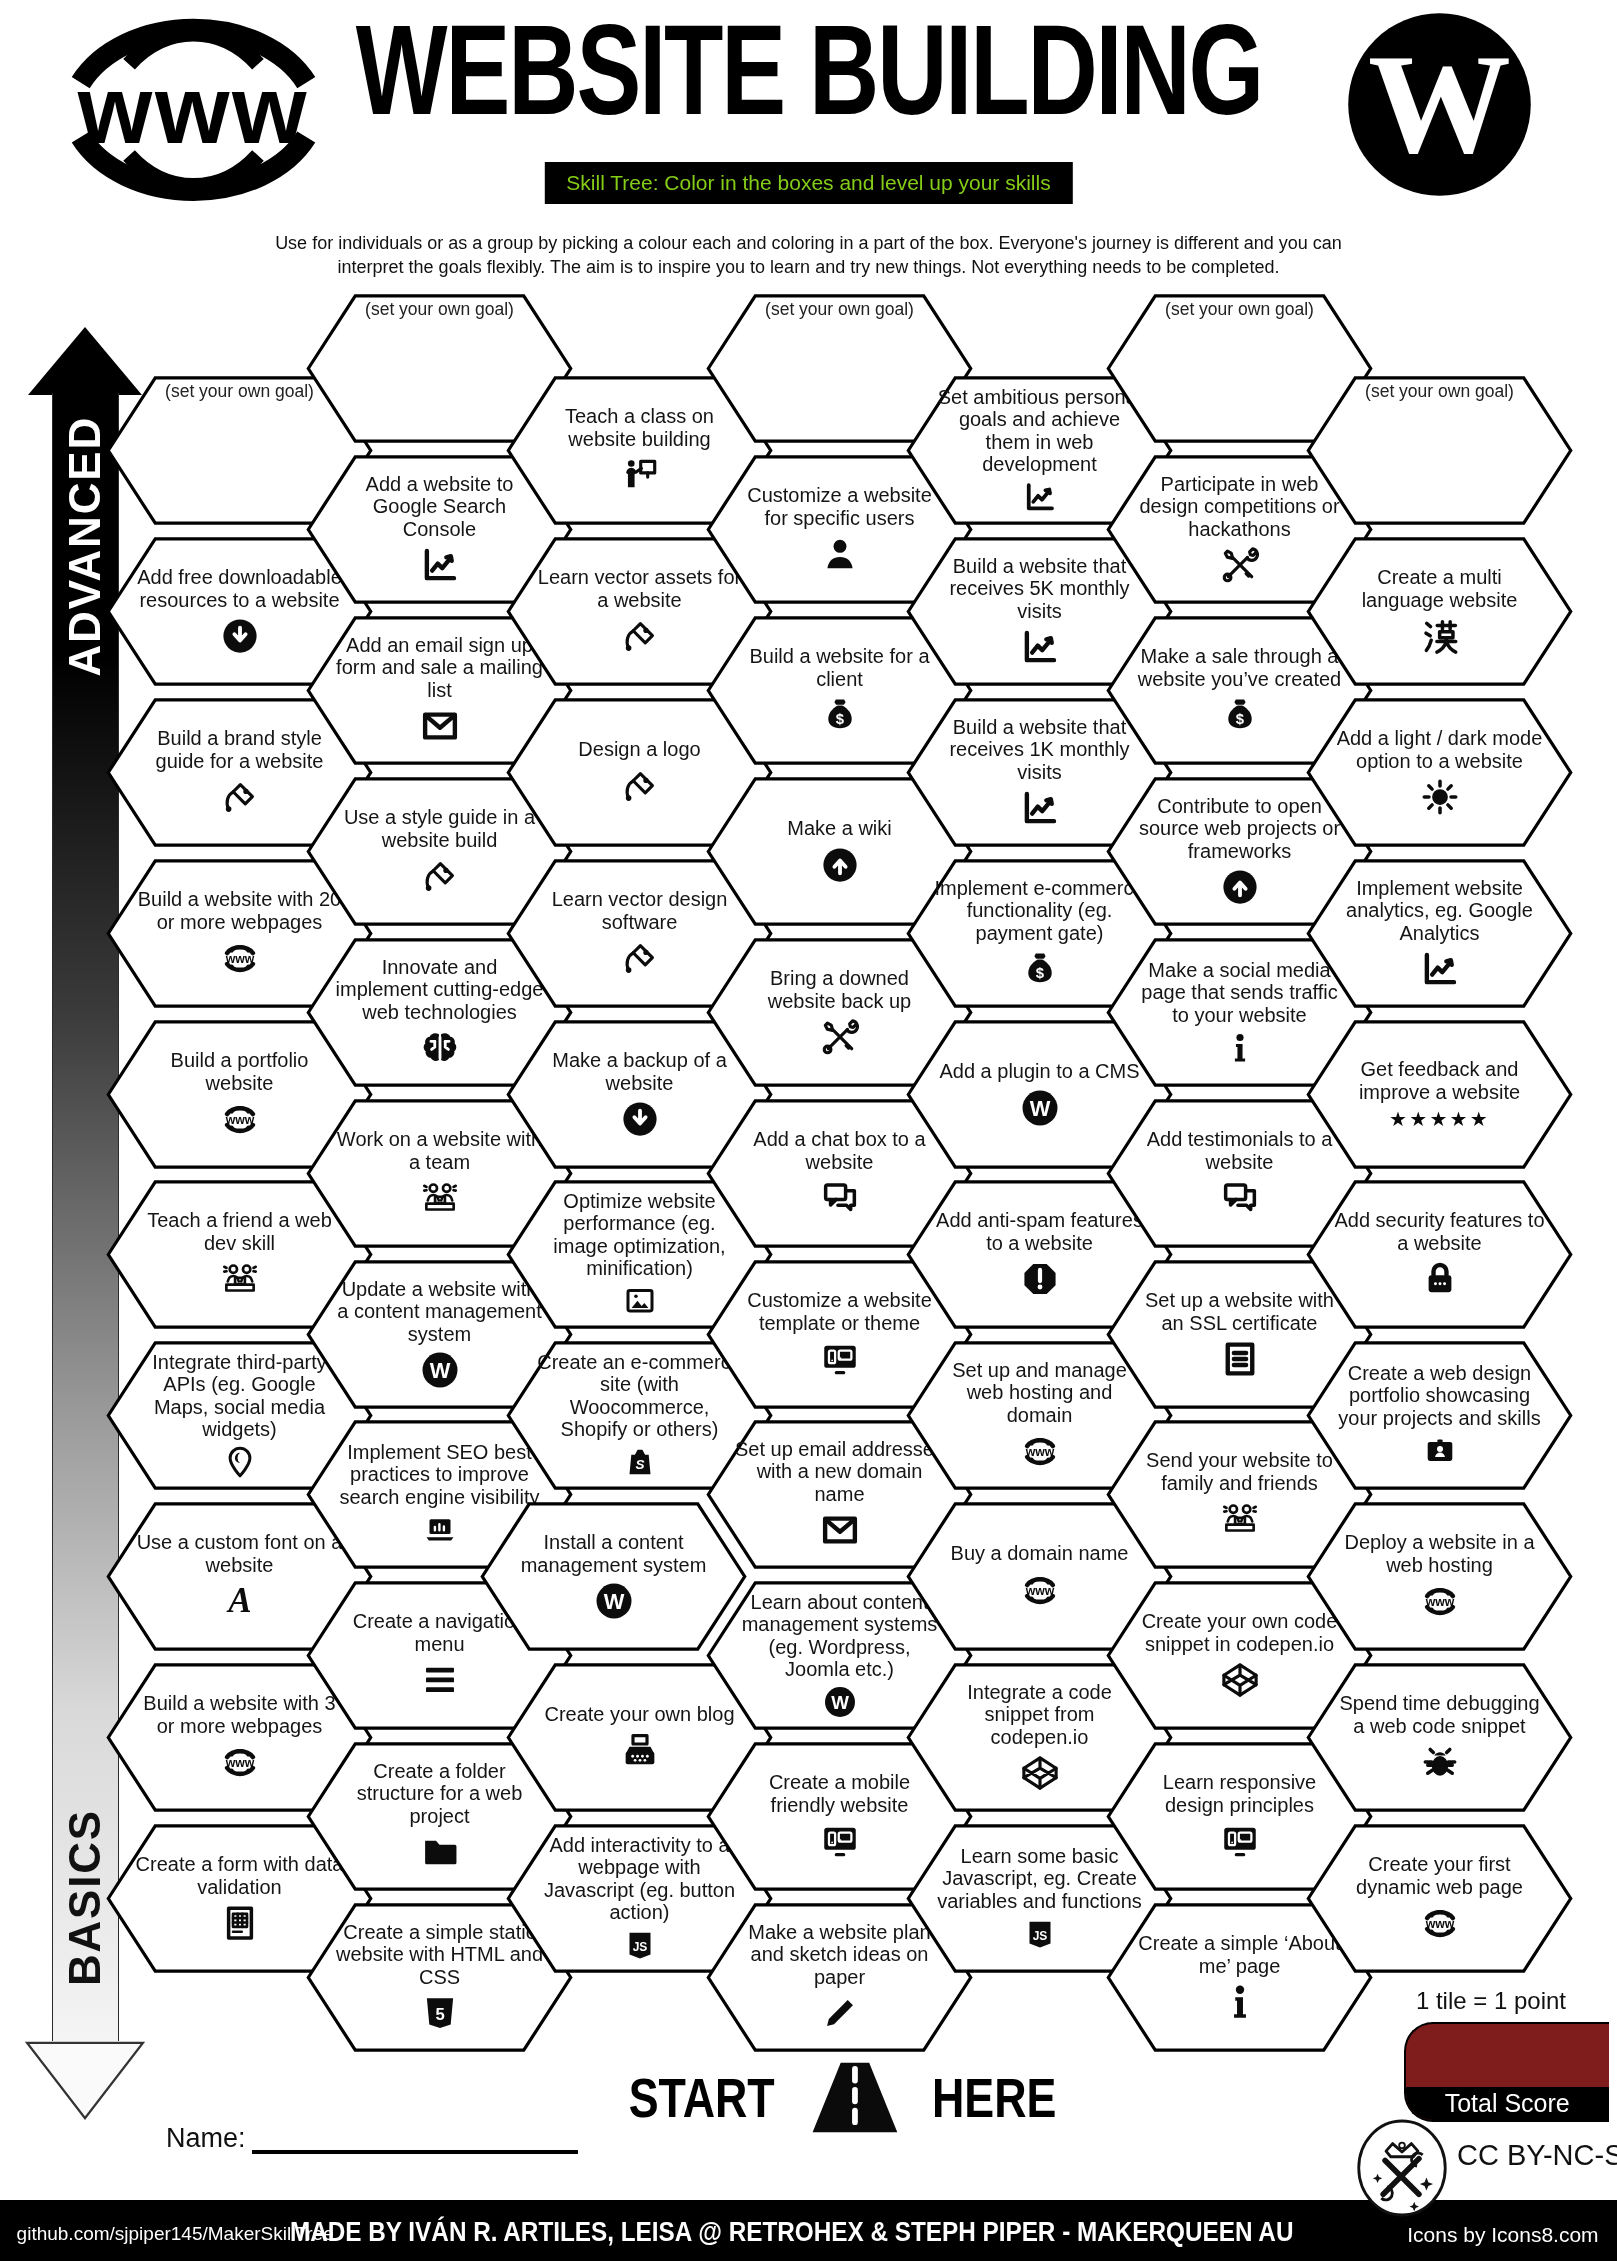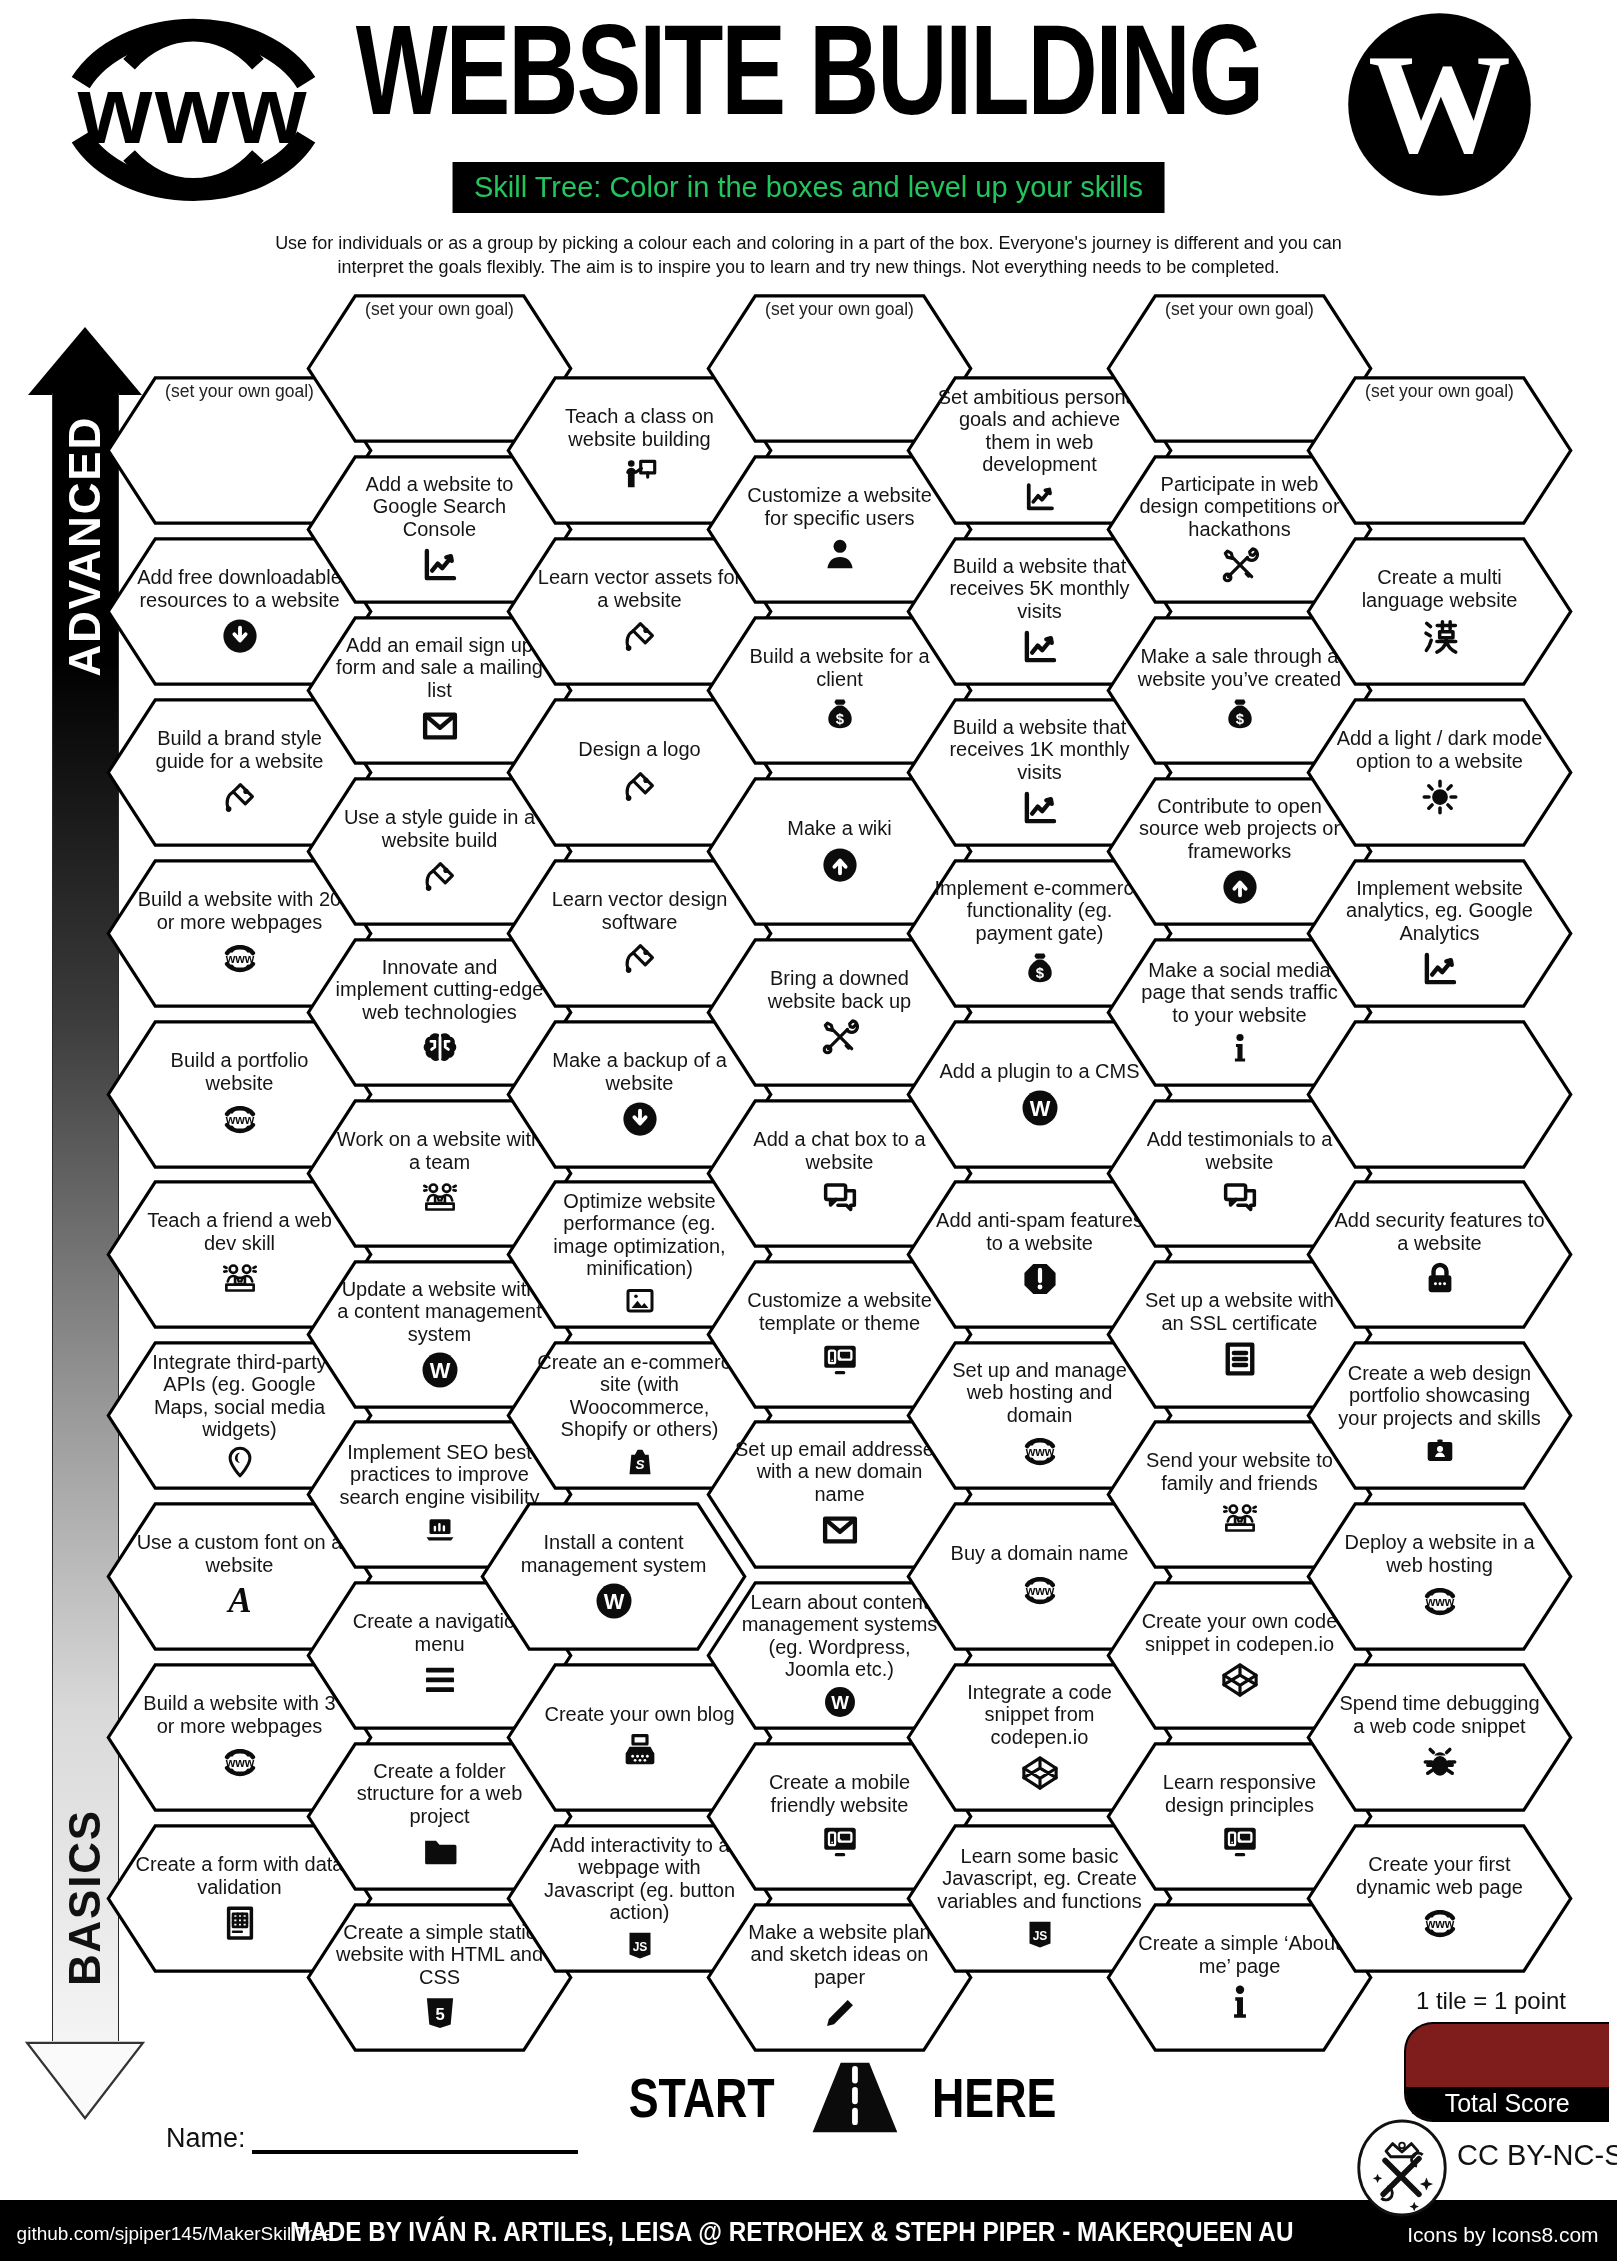--- a/index.html
+++ b/index.html
@@ -5,21 +5,21 @@
   html,body{margin:0;padding:0;background:#fff;}
   .page{position:relative;width:1617px;height:2261px;background:#fff;overflow:hidden;
         font-family:"Liberation Sans",sans-serif;color:#0b0b0b;}
 
   
   .www-logo{position:absolute;left:60px;top:9.2px;}
   .page-title{position:absolute;left:50%;top:-3.7px;transform:translateX(-50%) scaleX(.76);
       transform-origin:center top;font-size:128px;font-weight:bold;letter-spacing:-2.8px;
       white-space:nowrap;color:#000;}
   .subtitle-bar{position:absolute;left:50%;top:162px;transform:translateX(-50%);
-      background:#000;color:#22c55e;font-size:29px;padding:9.2px 22px;white-space:nowrap;}
+      background:#000;color:#84cc16;font-size:21px;padding:9.2px 22px;white-space:nowrap;}
   .description{position:absolute;left:50%;top:232px;transform:translateX(-50%);
       width:1103px;text-align:center;font-size:18px;line-height:1.32;color:#111;}
   .wp-logo{position:absolute;left:1345px;top:10px;}
 
   
   .arrow-shaft{position:absolute;left:52px;top:393px;width:65px;height:1648px;
       background:linear-gradient(#000 0%,#000 16%,#3c3c3c 38%,#9a9a9a 62%,#d9d9d9 80%,#f4f4f4 100%);
       border-left:1.4px solid #2a2a2a;border-right:1.4px solid #2a2a2a;}
   .arrow-head-top{position:absolute;left:28px;top:327px;width:0;height:0;
       border-left:57px solid transparent;border-right:57px solid transparent;
@@ -967,20 +967,24 @@
             <path d="M4.5 4v15.5H20" class="s25"></path>
             <path d="M7.5 15.2l3.2-4 2.6 2.6 4.6-5.6" class="s25"></path>
             <path d="M15.6 7.6l2.6-.6.5 2.6" class="s25"></path>
           </svg>
         </div>
       </div>
       <div class="tile" style="left: 1306px; top: 1018px;">
         <svg class="hex" width="267" height="153" viewBox="0 0 580 332">
           <polygon points="5,166 107,8 473,8 575,166 473,324 107,324" fill="#fff" stroke="#000" stroke-width="7"></polygon>
         </svg>
+        <div class="content">
+          <div class="label">Get feedback and improve a website</div>
+          <div class="stars">★★★★★</div>
+        </div>
       </div>
       <div class="tile" style="left: 1306px; top: 1178px;">
         <svg class="hex" width="267" height="153" viewBox="0 0 580 332">
           <polygon points="5,166 107,8 473,8 575,166 473,324 107,324" fill="#fff" stroke="#000" stroke-width="7"></polygon>
         </svg>
         <div class="content">
           <div class="label">Add security features to a website</div>
           <svg class="icon" width="42" height="42" viewBox="0 0 24 24">
             <rect x="5.5" y="9.9" width="13" height="9.6" rx="1.6" class="f"></rect>
             <path d="M8.3 9.9V7.7a3.7 3.7 0 0 1 7.4 0v2.2" class="s25"></path>

